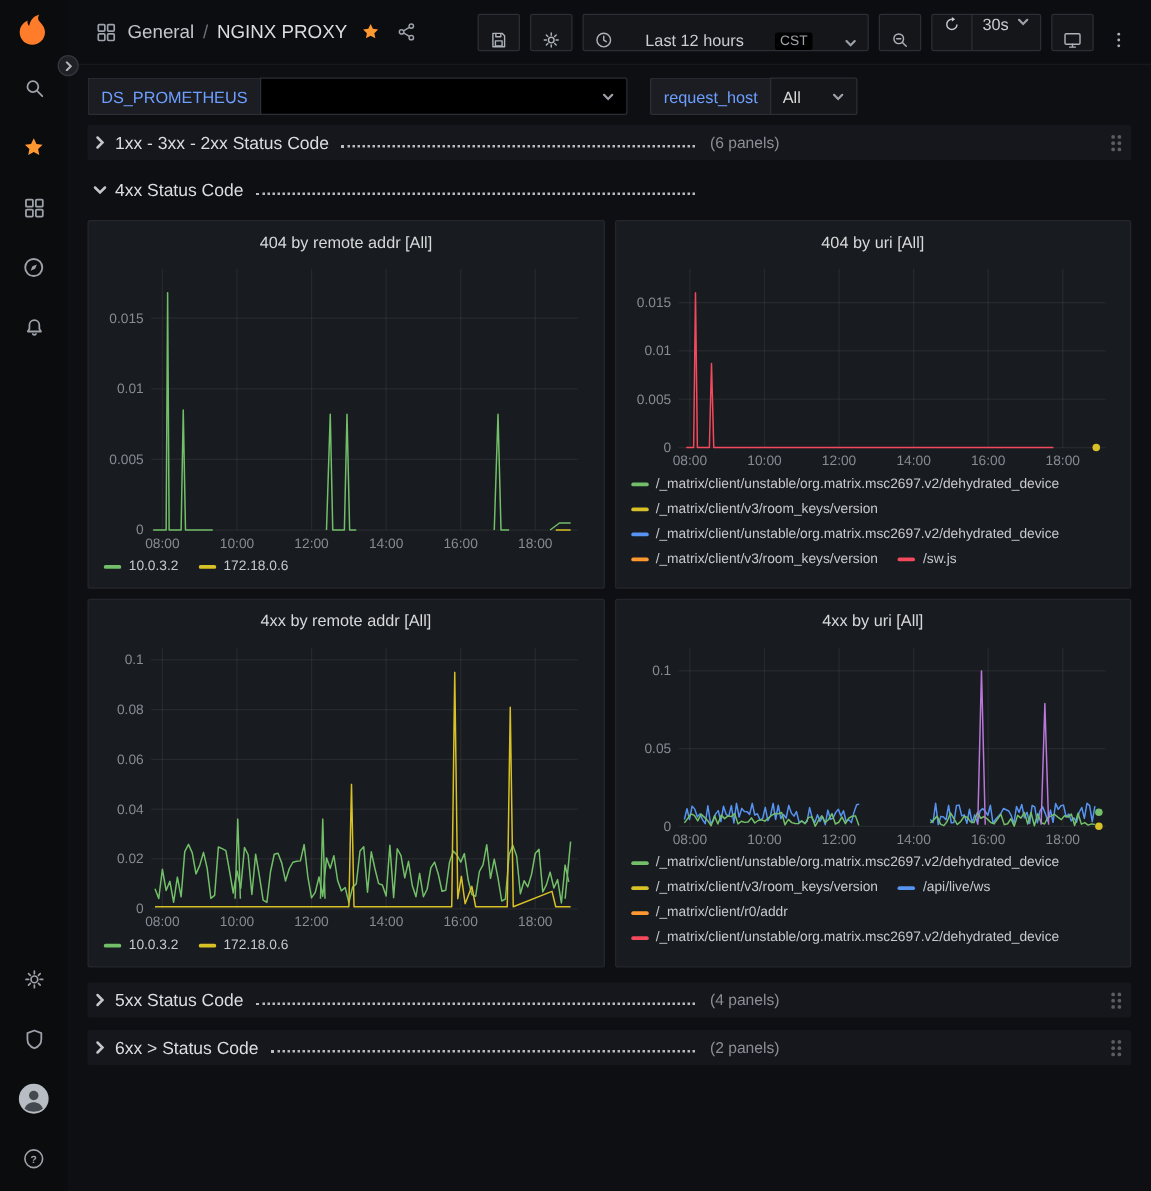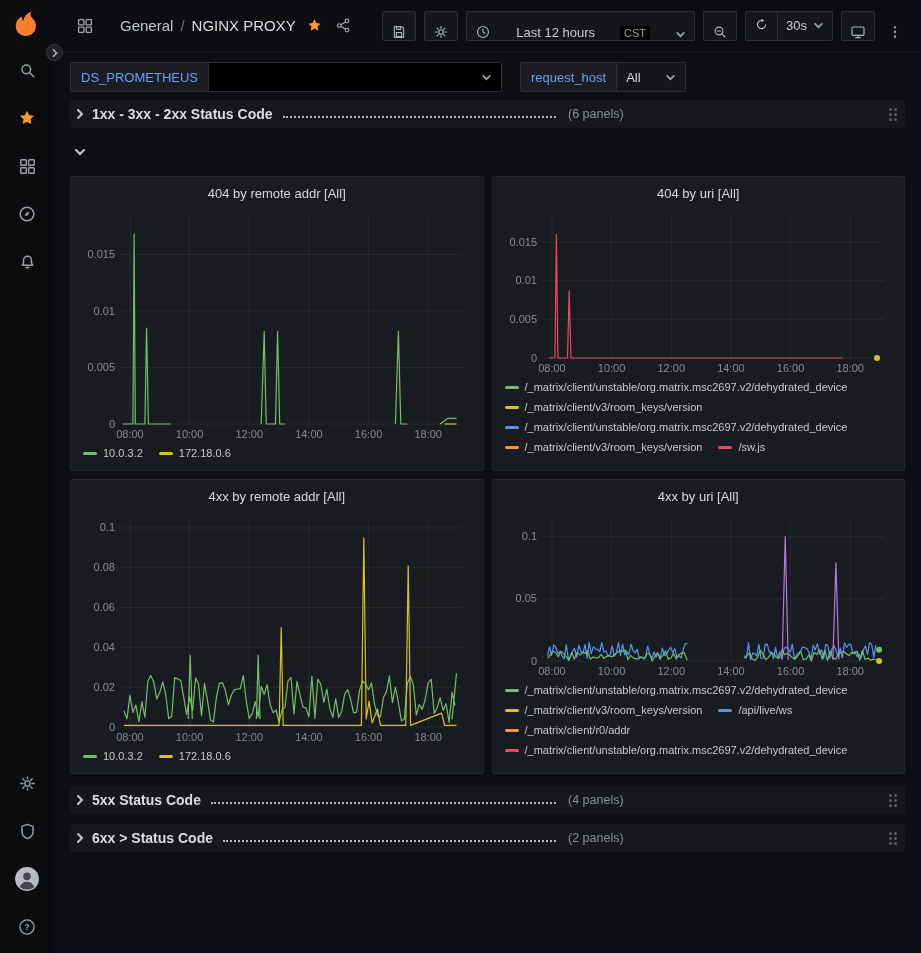--- a/index.html
+++ b/index.html
@@ -9,50 +9,50 @@
   
   .sidebar{position:fixed;left:0;top:0;bottom:0;width:54px;background:#0b0c0e;display:flex;flex-direction:column;align-items:center;padding:8px 0 10px;z-index:5}
   .sb-icon{width:32px;height:32px;display:flex;align-items:center;justify-content:center;margin-bottom:16px;color:#9da2aa;cursor:pointer}
   .sb-logo{margin-bottom:14px}
   .sb-bottom{margin-top:auto;display:flex;flex-direction:column;align-items:center}
   .expand-btn{position:fixed;left:46px;top:44px;width:17px;height:17px;border-radius:50%;background:#1f2126;border:1px solid #34373d;color:#b2b6bd;display:flex;align-items:center;justify-content:center;z-index:6;cursor:pointer}
 
   
   .main{margin-left:54px}
   .navbar{height:52px;display:flex;align-items:center;padding:0 14px 0 22px;background:#0c0d10;border-bottom:1px solid #17181c}
-  .crumb-sec{font-size:15px;color:#c3c6cc;margin-left:26px;cursor:pointer}
+  .crumb-sec{font-size:15px;color:#c3c6cc;margin-left:8px;cursor:pointer}
   .crumb-sep{font-size:15px;color:#6b6f76;margin:0 7px}
   .crumb-title{font-size:15px;color:#dcdde0;font-weight:500;cursor:pointer}
   .nv-ic{color:#9da2aa;display:flex;align-items:center}
   .fav-star{color:#ff9830;margin-left:10px;cursor:pointer;display:flex}
   .share-ic{color:#9da2aa;margin-left:12px;cursor:pointer;display:flex}
   .nav-right{margin-left:auto;display:flex;align-items:center;gap:8px}
   .btn{height:30px;border:1px solid #2b2e35;background:#141619;border-radius:2px;display:flex;align-items:flex-end;gap:25px;padding:0 8px;color:#c9ccd2;font-size:13px;cursor:pointer;white-space:nowrap}
   .btn .ic{display:flex;color:#aeb3bb}
   .tz-badge{font-size:11px;color:#9fa3aa;background:#000000;border-radius:2px;padding:1px 4px}
   .btn-group{display:flex;border:1px solid #2b2e35;border-radius:2px;background:#141619;height:30px}
-  .btn-group .seg{display:flex;align-items:center;gap:6px;padding:0 8px;color:#c9ccd2;font-size:13px;cursor:pointer}
+  .btn-group .seg{display:flex;gap:6px;padding:0 8px;color:#c9ccd2;font-size:13px;cursor:pointer}
   .btn-group .seg+.seg{border-left:1px solid #2b2e35}
   .kebab{border:none;background:transparent;padding:0 4px}
 
   
   .dash{padding:0 16px}
   .var-row{display:flex;align-items:center;padding:10px 0 8px;gap:18px}
   .var-group{display:flex}
   .var-label{height:30px;display:flex;align-items:center;padding:0 10px;background:#1b1d22;border:1px solid #2b2e35;border-right:none;color:#6e9fff;font-size:13px;font-weight:500;border-radius:2px 0 0 2px;cursor:pointer;white-space:nowrap}
   .var-value{height:30px;display:flex;align-items:center;gap:24px;padding:0 9px;background:#141619;border:1px solid #2b2e35;border-radius:0 2px 2px 0;font-size:13px;color:#d8d9da;cursor:pointer}
   .var-value.blackout{background:#000;min-width:294px;justify-content:flex-end}
   .caret{color:#9da2aa;display:flex}
 
   .row-head{height:28px;display:flex;align-items:center;margin-bottom:10px;padding:0 8px 0 4px;border-radius:2px;cursor:pointer}
   .row-head.collapsed{background:#16171c}
   .row-head.expanded{margin-top:4px}
   .chev{display:flex;color:#c3c6cb;margin-right:6px}
   .title-area{display:flex;align-items:center;width:474px;min-width:0}
-  .row-title{font-size:14px;font-weight:700;color:#dcdde0;white-space:nowrap}
+  .row-title{font-size:14px;font-weight:400;color:#dcdde0;white-space:nowrap}
   .dots{flex:1;border-bottom:2px dotted #b9bbc1;margin:0 10px;transform:translateY(3px)}
   .panel-count{font-size:12.5px;color:#8a8e96;white-space:nowrap;margin-left:2px}
   .drag{margin-left:auto;display:grid;grid-template-columns:repeat(2,3px);grid-auto-rows:3px;gap:2px;cursor:grab}
   .drag i{width:3px;height:3px;border-radius:50%;background:#5a5d64}
 
   .panel-grid{display:grid;grid-template-columns:1fr 1fr;gap:8px;margin-bottom:12px}
   .panel{background:#181b1f;border:1px solid #23262c;border-radius:2px;height:295px;display:flex;flex-direction:column;padding:4px 10px 8px;overflow:hidden}
   .panel-title{text-align:center;font-size:13px;font-weight:500;color:#d8d9da;height:26px;line-height:26px;cursor:pointer;white-space:nowrap}
   .chart{flex:1 1 auto;min-height:0;width:100%}
   .chart text{font:11px "Liberation Sans",sans-serif;fill:#878b93}
@@ -286,20 +286,24 @@
           <i></i>
         </span>
     </div>
 
     <div class="row-head expanded">
       <span class="chev">
         <svg width="12" height="12" viewBox="0 0 12 12" fill="none" stroke="currentColor" stroke-width="2" stroke-linecap="round">
             <path d="M2 4l4 4 4-4"></path>
           </svg>
       </span>
+      <span class="title-area">
+          <span class="row-title">4xx Status Code</span>
+          <span class="dots"></span>
+        </span>
     </div>
 
     <div class="panel-grid">
       <div class="panel">
         <div class="panel-title">404 by remote addr [All]</div>
         <svg class="chart" viewBox="0 0 391.5 235">
             <line x1="48.9475982532751" y1="8" x2="48.9475982532751" y2="217" stroke="rgba(204,204,220,0.08)"></line>
             <text x="48.9475982532751" y="231" text-anchor="middle">08:00</text>
             <line x1="108.59825327510917" y1="8" x2="108.59825327510917" y2="217" stroke="rgba(204,204,220,0.08)"></line>
             <text x="108.59825327510917" y="231" text-anchor="middle">10:00</text>

